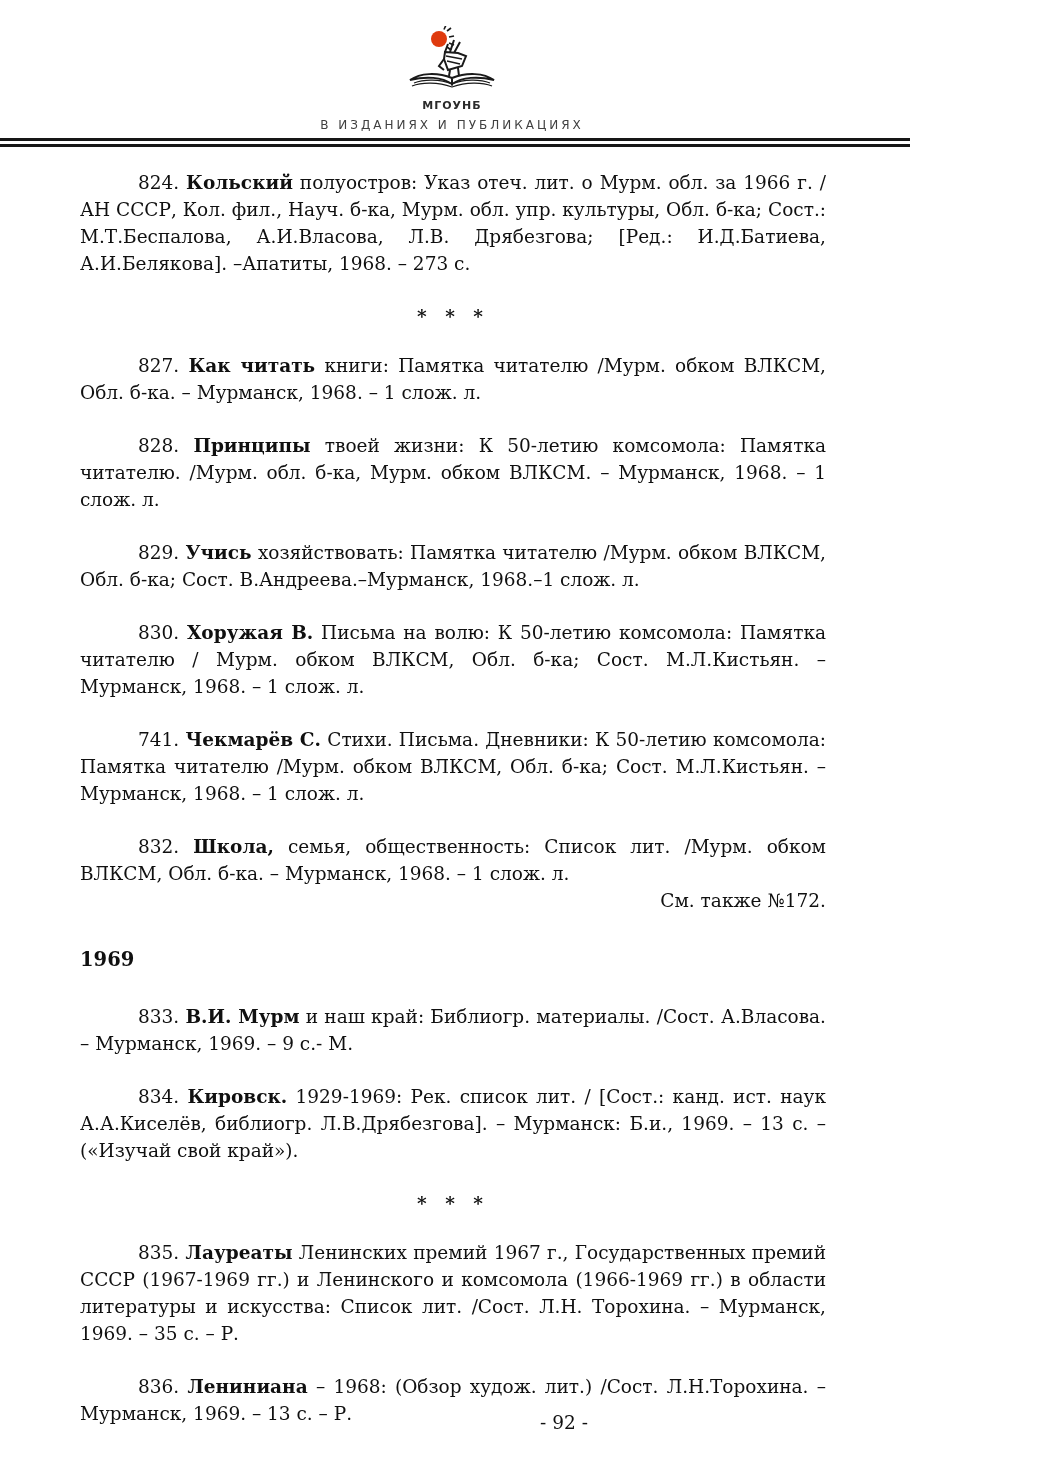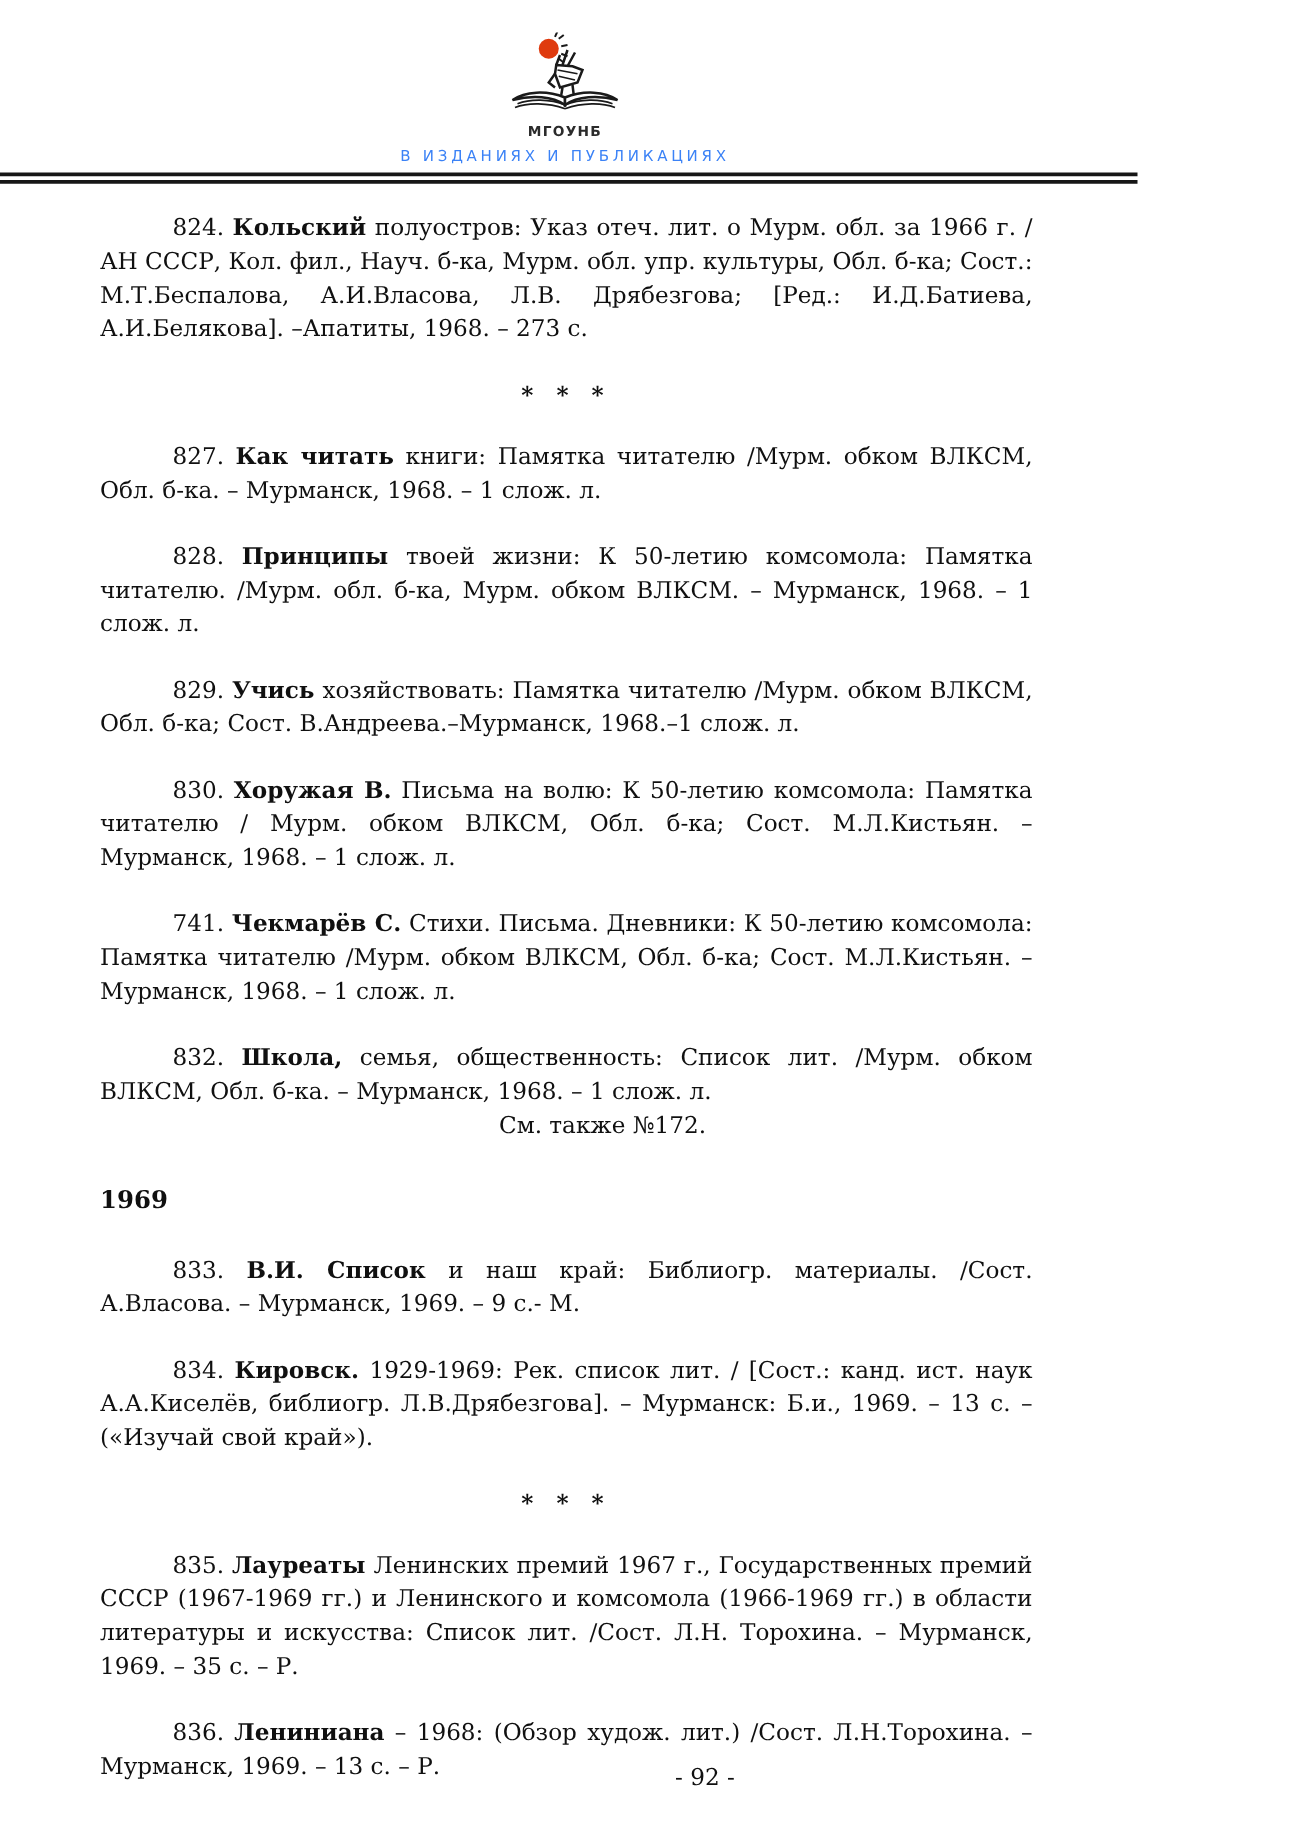--- a/index.html
+++ b/index.html
@@ -36,21 +36,21 @@
     font-size: 11px;
     letter-spacing: 1px;
     color: #2b2b2b;
     line-height: 1;
     margin-top: 2px;
   }
   .header-subtitle {
     font-family: "DejaVu Sans", "Liberation Sans", sans-serif;
     font-size: 12px;
     letter-spacing: 3px;
-    color: #3b82f6;
+    color: #404040;
     margin-top: 6px;
     line-height: 1;
   }
   .header-rule {
     width: 910px;
     margin: 7px auto 0 auto;
     height: 3px;
     border-top: 3px solid #161616;
     border-bottom: 3px solid #161616;
   }
@@ -64,21 +64,21 @@
   .entry {
     margin: 0 0 26px 0;
     text-align: justify;
     text-indent: 58px;
   }
   .entry .num { }
   .entry .lead { font-weight: bold; }
   .see-also {
     margin: -26px 0 26px 0;
     padding-left: 58px;
-    text-align: center;
+    text-align: right;
   }
   .separator {
     text-align: center;
     font-weight: bold;
     letter-spacing: 6px;
     margin: 0 0 22px 0;
     text-indent: 0;
   }
   .year-heading {
     font-weight: bold;
@@ -160,21 +160,21 @@
 
     <p class="entry"><span class="num">830. </span><span class="lead">Хоружая В.</span><span> Письма на волю: К 50-летию комсомола: Памятка читателю / Мурм. обком ВЛКСМ, Обл. б-ка; Сост. М.Л.Кистьян. – Мурманск, 1968. – 1 слож. л.</span></p>
 
     <p class="entry"><span class="num">741. </span><span class="lead">Чекмарёв С.</span><span>  Стихи. Письма. Дневники: К 50-летию комсомола:  Памятка читателю  /Мурм. обком ВЛКСМ, Обл. б-ка; Сост. М.Л.Кистьян. – Мурманск, 1968. – 1 слож. л.</span></p>
 
     <p class="entry"><span class="num">832. </span><span class="lead">Школа,</span><span> семья, общественность: Список лит. /Мурм. обком ВЛКСМ, Обл. б-ка. – Мурманск, 1968. – 1 слож. л.</span></p>
     <div class="see-also">См. также №172.</div>
 
     <p class="year-heading">1969</p>
 
-    <p class="entry"><span class="num">833. </span><span class="lead">В.И. Список</span><span> и наш край: Библиогр. материалы. /Сост. А.Власова. – Мурманск, 1969. – 9 с.- М.</span></p>
+    <p class="entry"><span class="num">833. </span><span class="lead">В.И. Мурм</span><span> и наш край: Библиогр. материалы. /Сост. А.Власова. – Мурманск, 1969. – 9 с.- М.</span></p>
 
     <p class="entry"><span class="num">834. </span><span class="lead">Кировск.</span><span> 1929-1969: Рек. список лит. / [Сост.: канд. ист. наук А.А.Киселёв, библиогр. Л.В.Дрябезгова]. – Мурманск: Б.и., 1969. – 13 с. – («Изучай свой край»).</span></p>
 
     <p class="separator">* * *</p>
 
     <p class="entry"><span class="num">835. </span><span class="lead">Лауреаты</span><span> Ленинских премий 1967 г., Государственных премий СССР (1967-1969 гг.)  и Ленинского и  комсомола (1966-1969 гг.) в области литературы и искусства: Список лит. /Сост. Л.Н. Торохина. – Мурманск, 1969. – 35 с. – Р.</span></p>
 
     <p class="entry"><span class="num">836. </span><span class="lead">Лениниана</span><span> – 1968: (Обзор  худож. лит.) /Сост. Л.Н.Торохина. – Мурманск, 1969. – 13 с. – Р.</span></p>
 
   </div>

